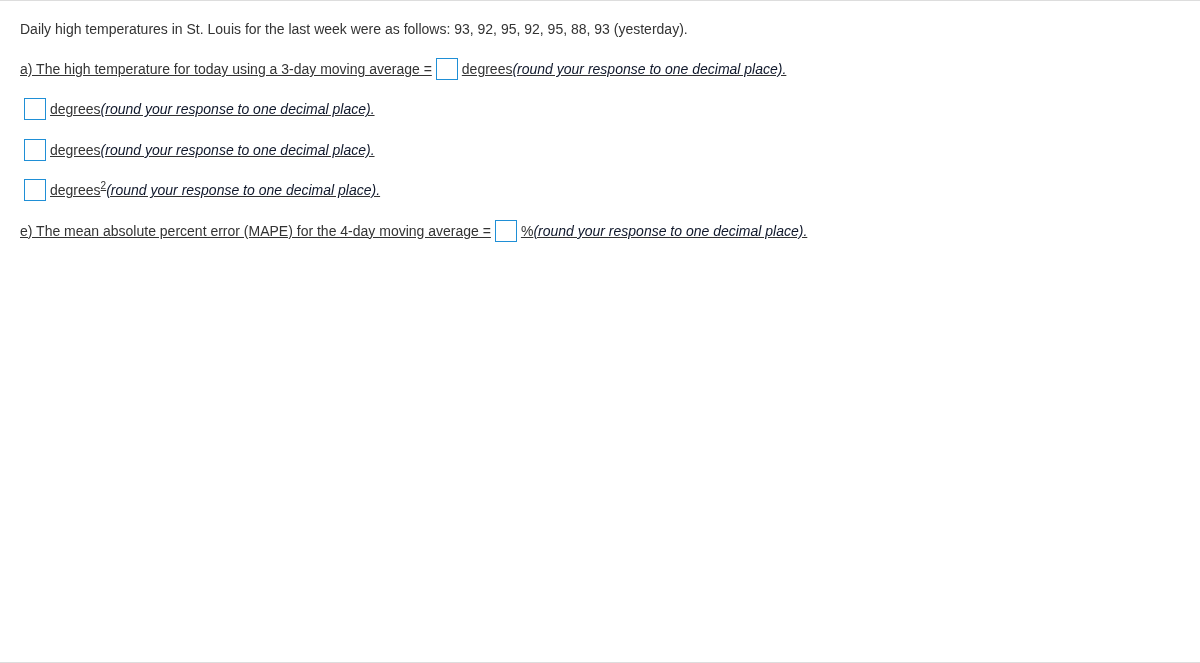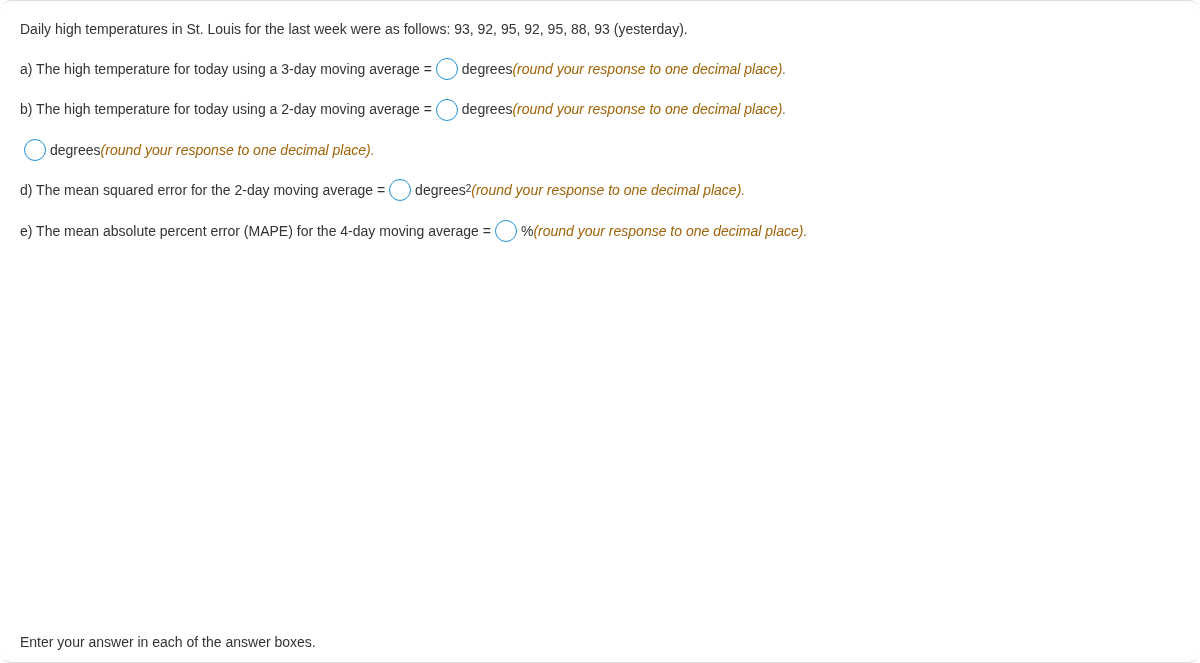--- a/index.html
+++ b/index.html
@@ -1,19 +1,18 @@
 <!DOCTYPE html>
 <html><head>
   <meta charset="utf-8">
   <style>
     * {
       box-sizing: border-box;
       margin: 0;
       padding: 0;
-      border-radius: 11px;
     }
     body {
       font-family: Arial, Helvetica, sans-serif;
       font-size: 14px;
       color: #333;
       background: #fff;
       width: 1200px;
       height: 663px;
       position: relative;
     }
@@ -24,40 +23,40 @@
       height: 100%;
       position: relative;
     }
     .intro {
       line-height: 1.5;
       margin-bottom: 18px;
       color: #333;
     }
     .question-row {
       display: flex;
-      align-items: center;
       flex-wrap: wrap;
       margin-bottom: 18px;
       line-height: 1.6;
       color: #333;
+      text-decoration: underline;
     }
     .answer-input {
       width: 22px;
       height: 22px;
       border: 1px solid #1f8fd6;
       background: #fff;
       margin: 0 4px;
       font-size: 13px;
       text-align: center;
       padding: 0;
       vertical-align: middle;
     }
     .hint {
       font-style: italic;
-      color: #a16207;
+      color: #0f172a;
     }
     .sup {
       font-size: 10px;
       vertical-align: super;
       position: relative;
       top: -1px;
     }
     .footer-instruction {
       position: absolute;
       bottom: 12px;
@@ -73,42 +72,39 @@
   <div class="intro">Daily high temperatures in St. Louis for the last week were as follows: 93, 92, 95, 92, 95, 88, 93 (yesterday).</div>
 
   <div class="question-row">
     <span>a) The high temperature for today using a 3-day moving average = </span>
     <input type="text" class="answer-input" style="">
     <span> degrees </span>
     <span class="hint">(round your response to one decimal place).</span>
   </div>
 
   <div class="question-row">
-    <span>b) The high temperature for today using a 2-day moving average = </span>
     <input type="text" class="answer-input" style="">
     <span> degrees </span>
     <span class="hint">(round your response to one decimal place).</span>
   </div>
 
   <div class="question-row">
     <input type="text" class="answer-input" style="">
     <span> degrees </span>
     <span class="hint">(round your response to one decimal place).</span>
   </div>
 
   <div class="question-row">
-    <span>d) The mean squared error for the 2-day moving average = </span>
     <input type="text" class="answer-input" style="">
     <span> degrees</span>
       <span class="sup">2</span>
     <span class="hint"> (round your response to one decimal place).</span>
   </div>
 
   <div class="question-row">
     <span>e) The mean absolute percent error (MAPE) for the 4-day moving average = </span>
     <input type="text" class="answer-input" style="">
     <span>% </span>
     <span class="hint">(round your response to one decimal place).</span>
   </div>
 
-  <div class="footer-instruction">Enter your answer in each of the answer boxes.</div>
 
 </div>
 
 </body></html>

